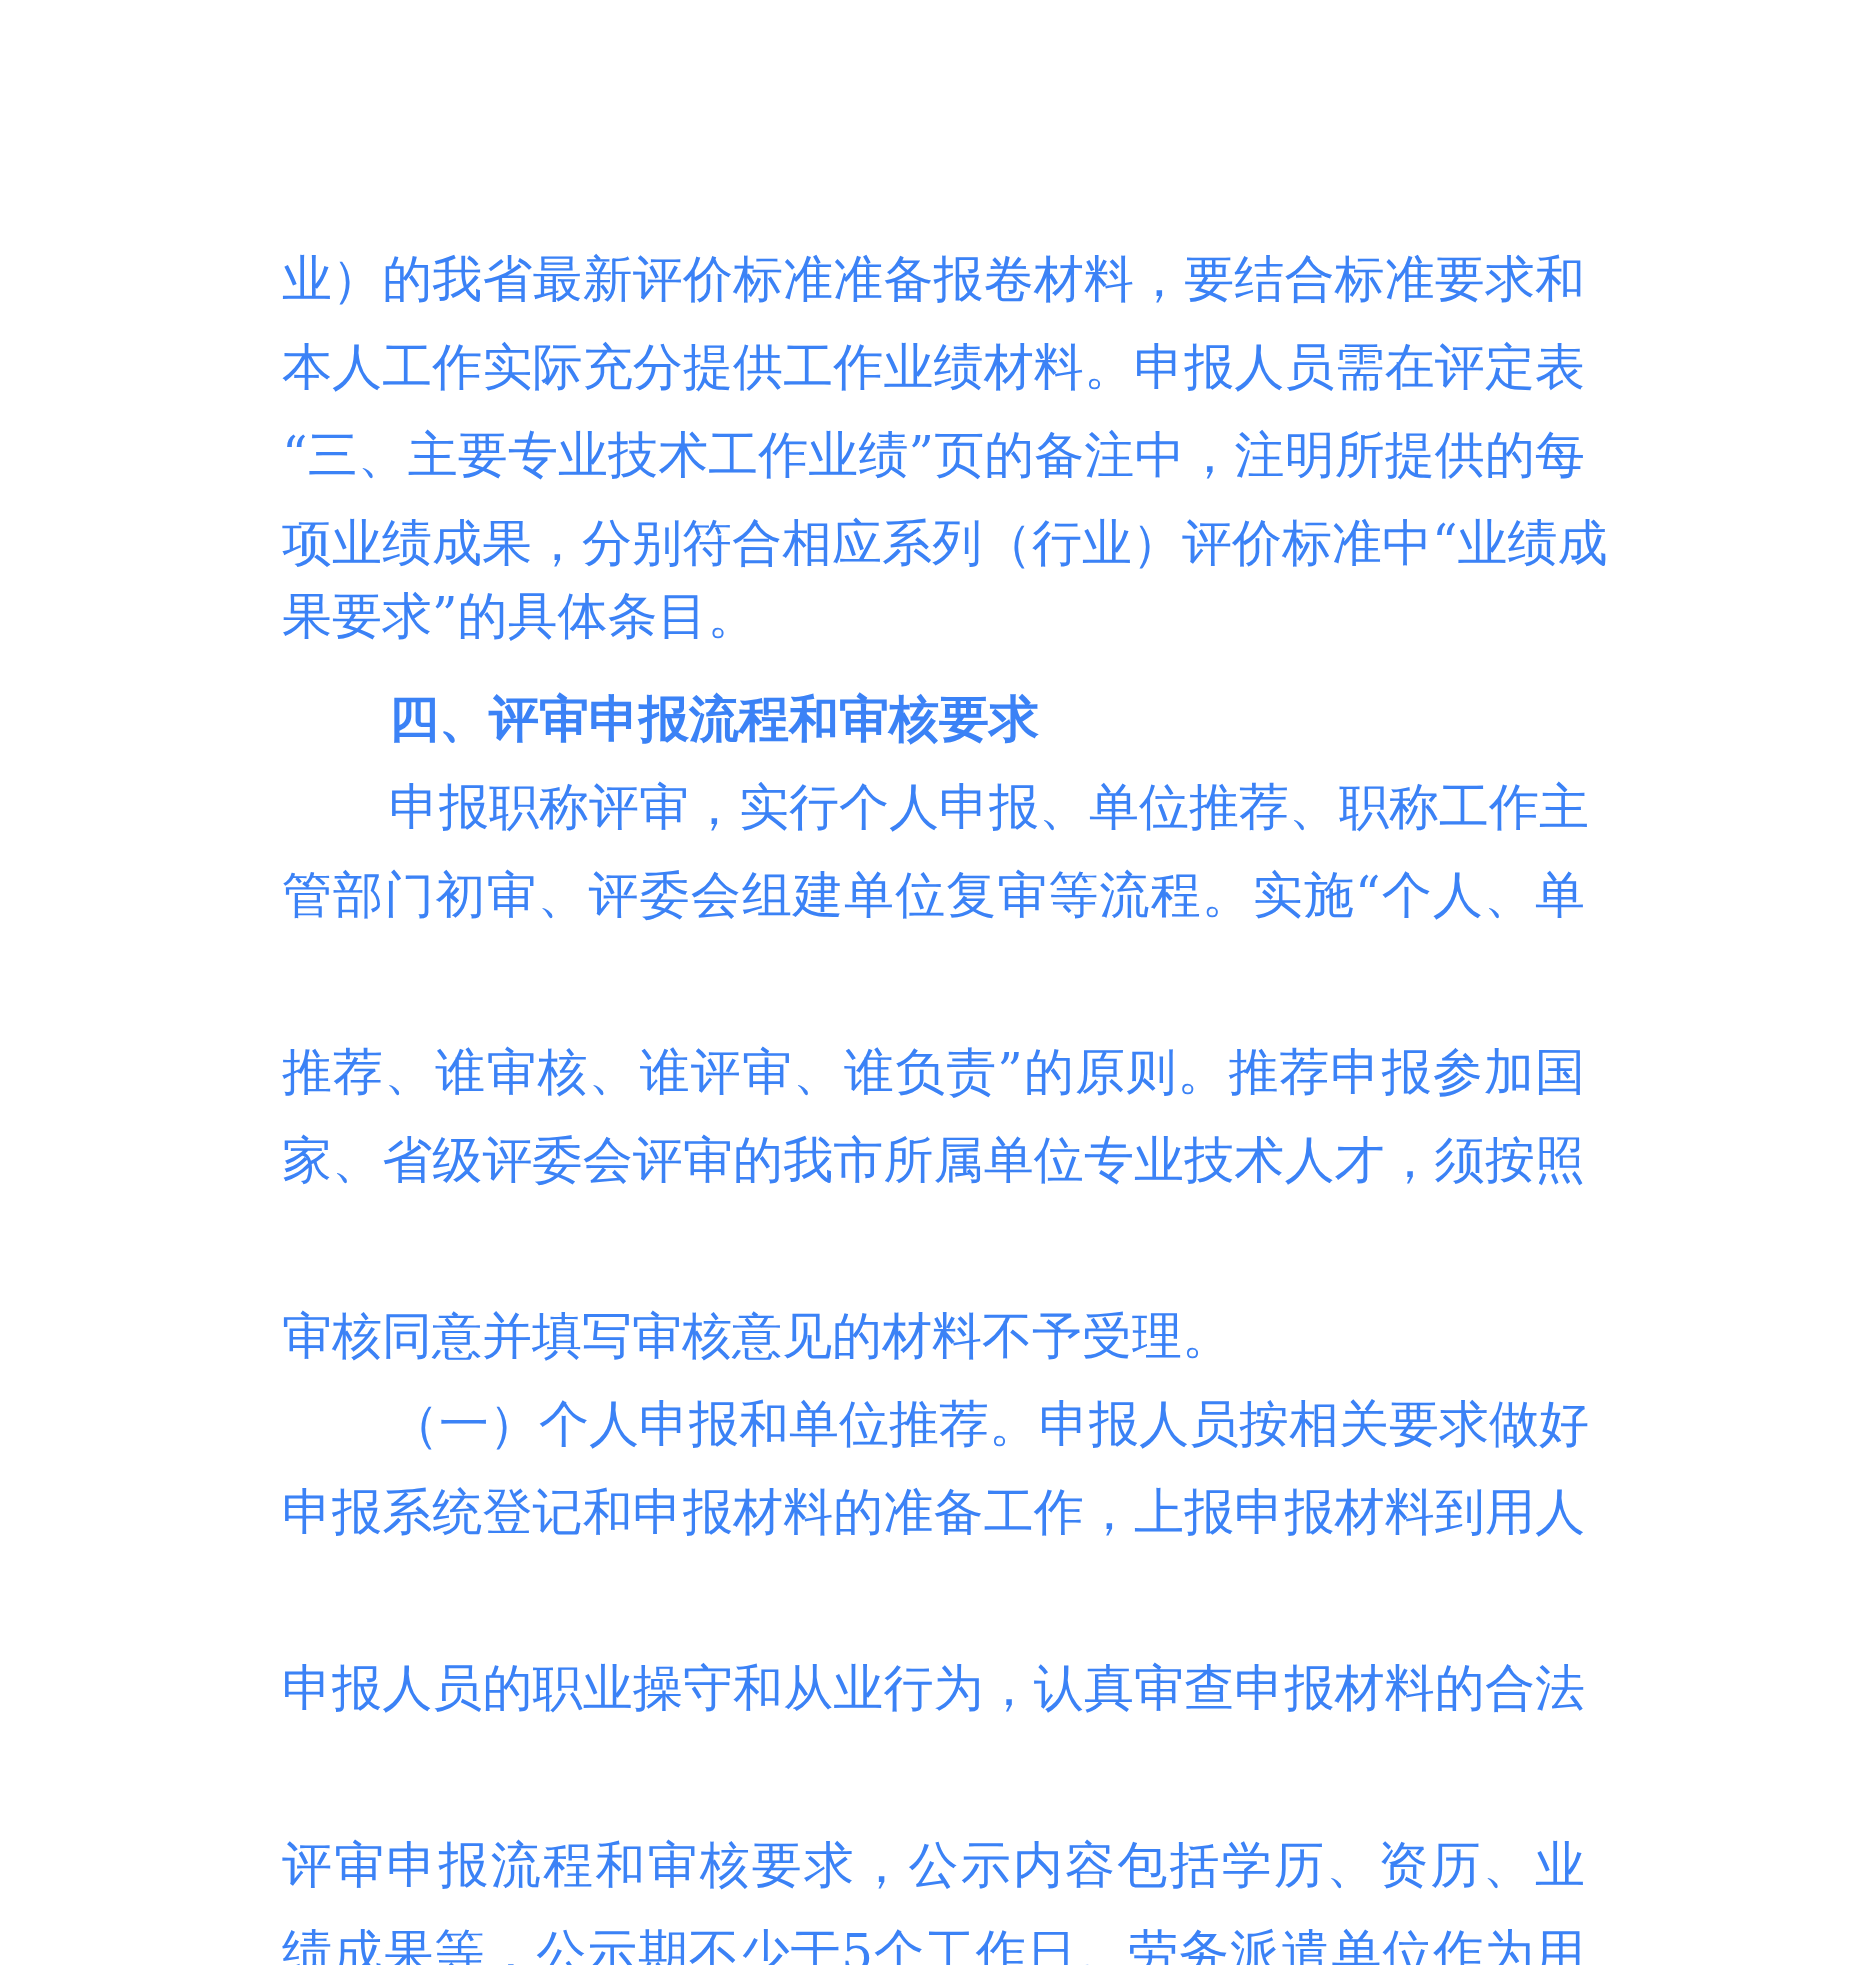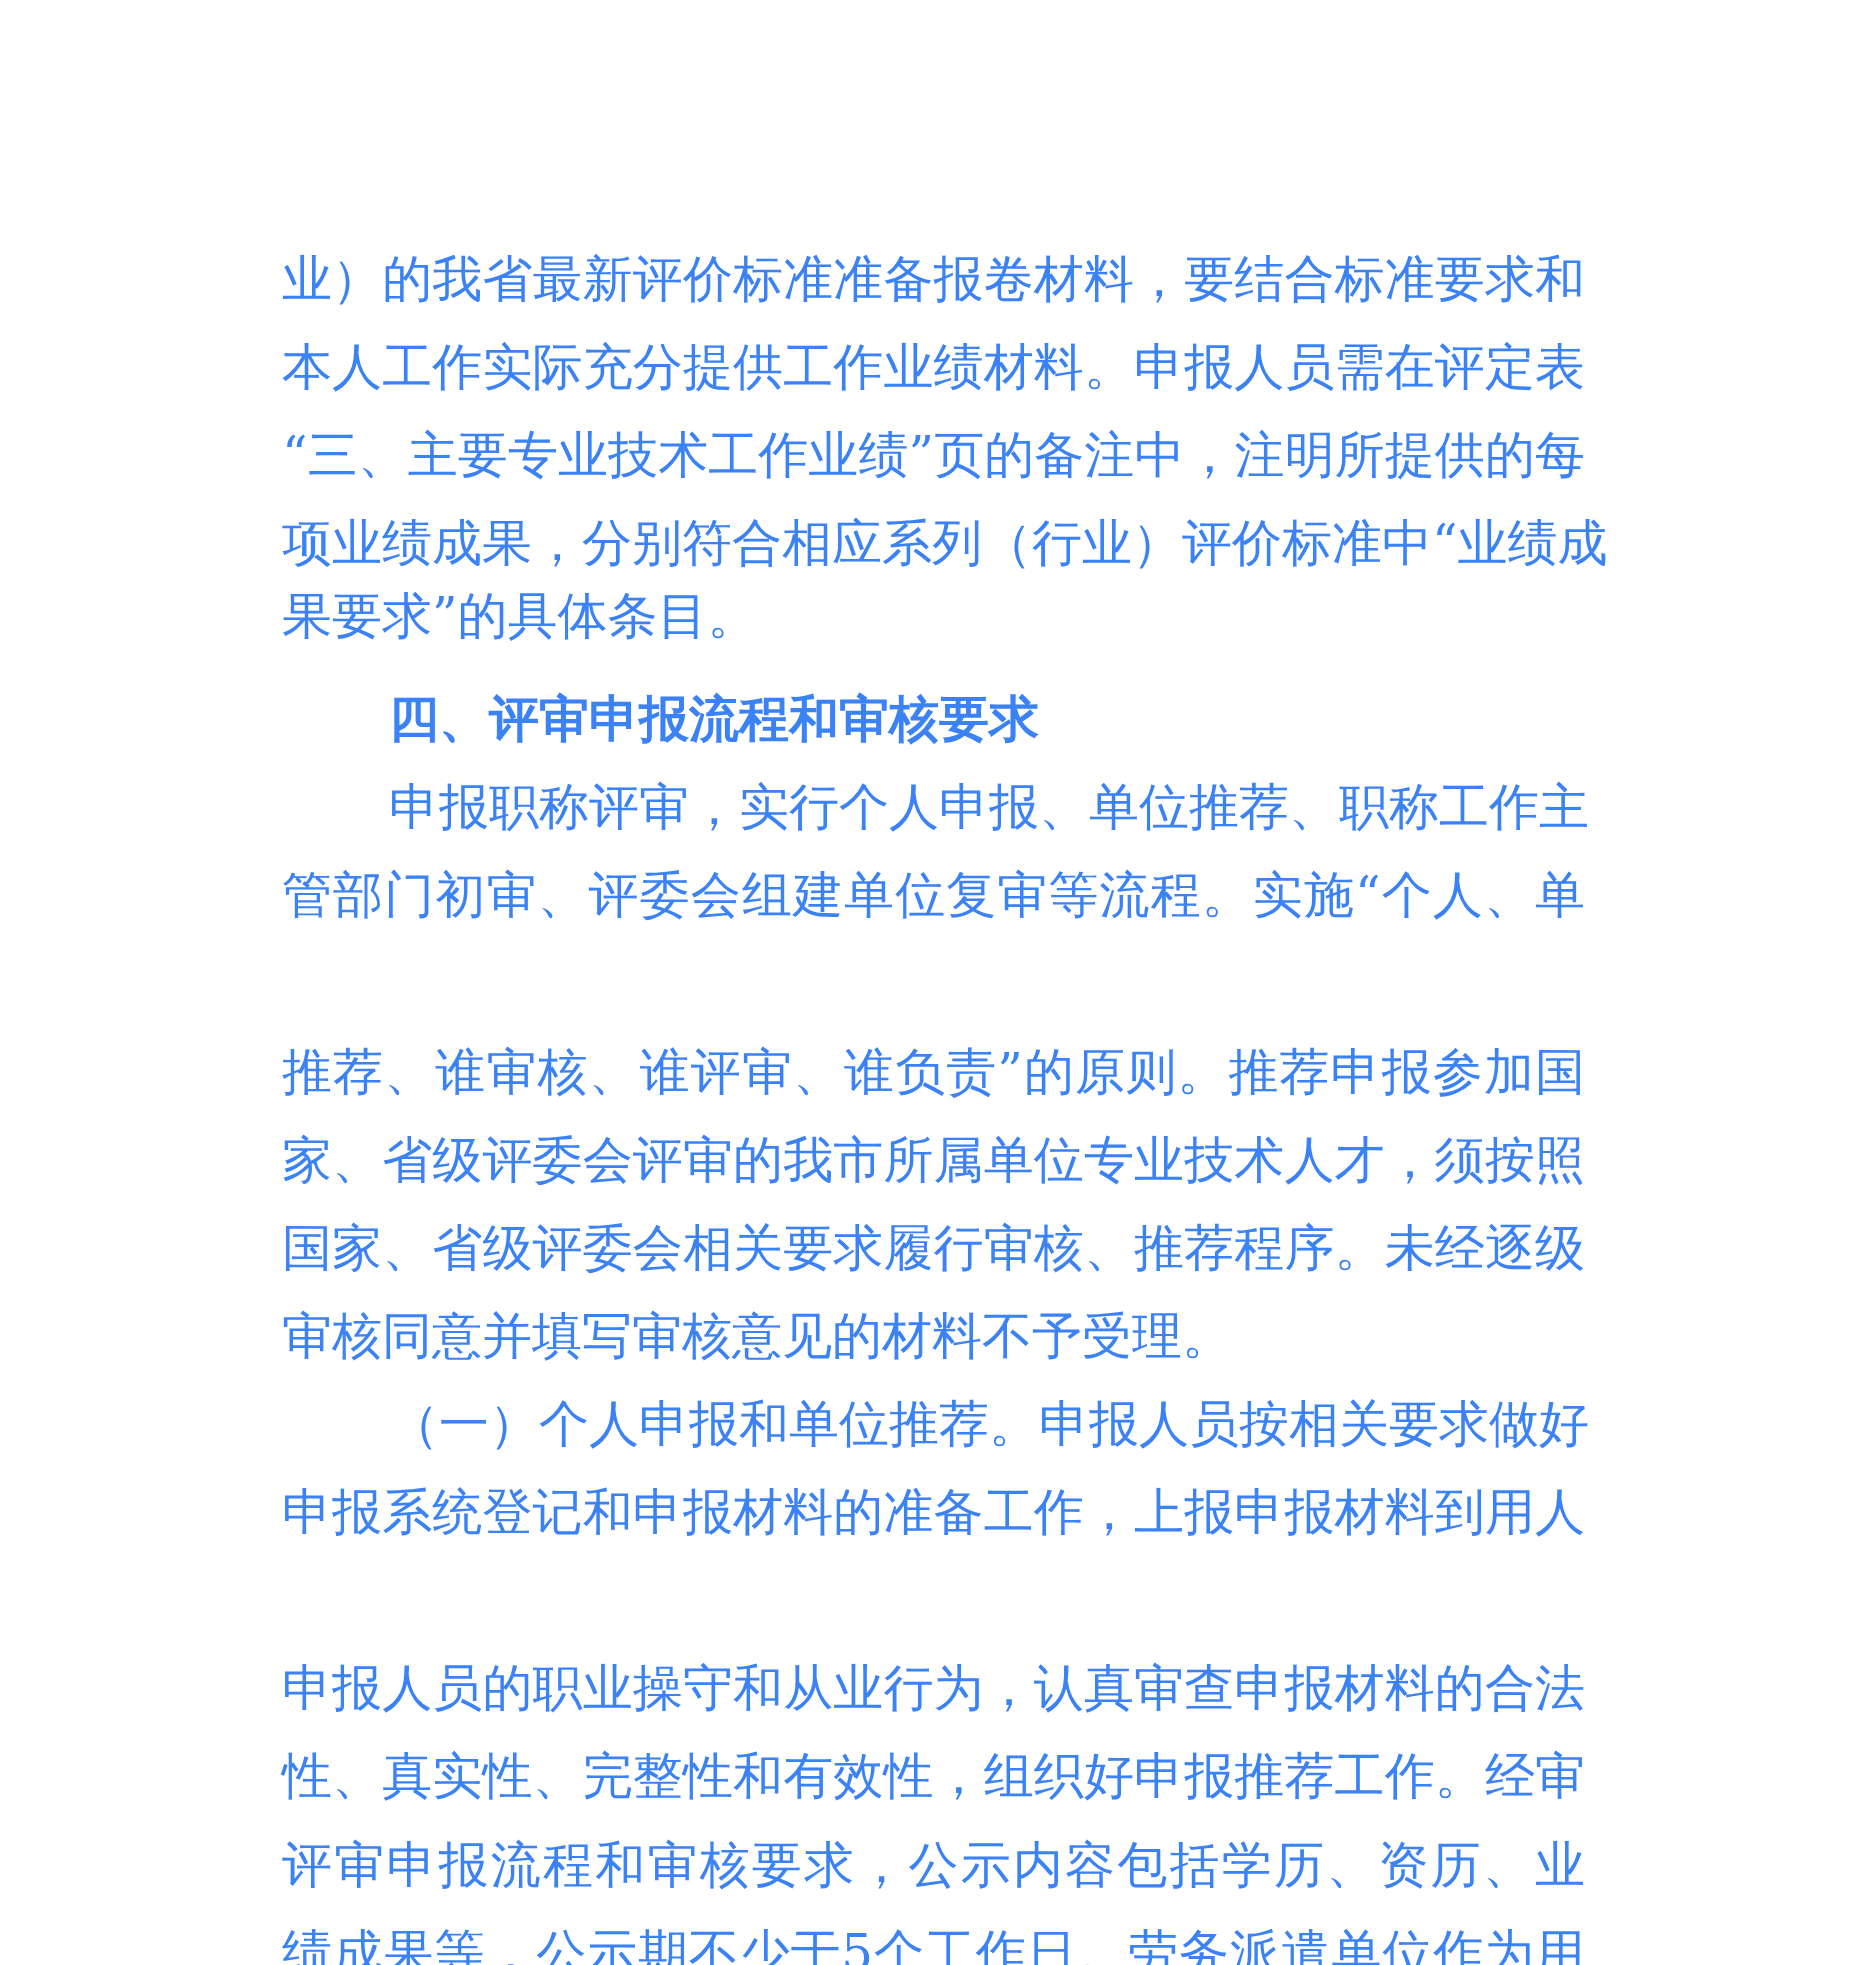--- a/index.html
+++ b/index.html
@@ -37,24 +37,22 @@
   <div class="line" style="top:411px">“三、主要专业技术工作业绩”页的备注中，注明所提供的每</div>
   <div class="line" style="top:499px">项业绩成果，分别符合相应系列（行业）评价标准中“业绩成</div>
   <div class="line last" style="top:572px">果要求”的具体条目。</div>
 
   <div class="line indent heading" style="top:675px">四、评审申报流程和审核要求</div>
 
   <div class="line indent" style="top:763px">申报职称评审，实行个人申报、单位推荐、职称工作主</div>
   <div class="line" style="top:851px">管部门初审、评委会组建单位复审等流程。实施“个人、单</div>
   <div class="line" style="top:1116px">家、省级评委会评审的我市所属单位专业技术人才，须按照</div>
   <div class="line" style="top:1028px">推荐、谁审核、谁评审、谁负责”的原则。推荐申报参加国</div>
-  <div class="line" style="top:1204px">国家、省级评委会相关要求履行审核、推荐程序。未经逐级</div>
   <div class="line last" style="top:1292px">审核同意并填写审核意见的材料不予受理。</div>
 
   <div class="line indent" style="top:1380px">（一）个人申报和单位推荐。申报人员按相关要求做好</div>
   <div class="line" style="top:1468px">申报系统登记和申报材料的准备工作，上报申报材料到用人</div>
   <div class="line" style="top:1644px">申报人员的职业操守和从业行为，认真审查申报材料的合法</div>
-  <div class="line" style="top:1732px">性、真实性、完整性和有效性，组织好申报推荐工作。经审</div>
   <div class="line" style="top:1821px">评审申报流程和审核要求，公示内容包括学历、资历、业</div>
   <div class="line" style="top:1909px">绩成果等，公示期不少于5个工作日。劳务派遣单位作为用</div>
 
 </div>
 
 
 </body></html>

